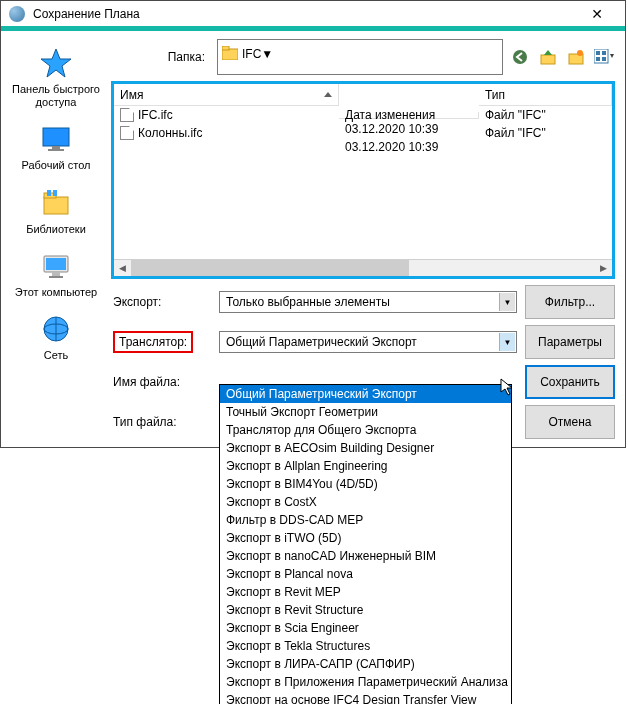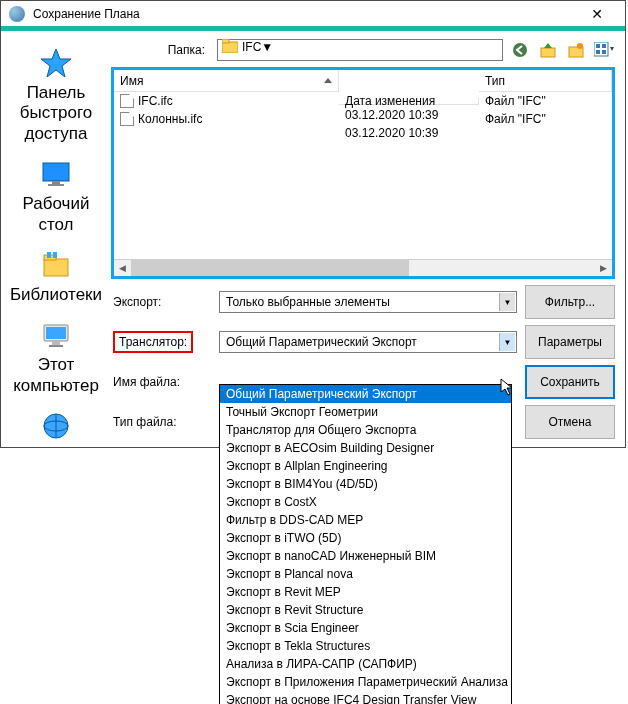--- a/index.html
+++ b/index.html
@@ -9,21 +9,21 @@
 .titlebar { height: 30px; display: flex; align-items: center; padding: 0 8px; border-bottom: 5px solid #14b8a6; }
 .titlebar .app-icon { width: 16px; height: 16px; border-radius: 50%; background: radial-gradient(circle at 30% 30%, #9cc8e8, #3a7aa8); margin-right: 8px; }
 .titlebar .title { flex: 1; font-size: 12px; }
 .titlebar .close { width: 40px; height: 30px; display: flex; align-items: center; justify-content: center; font-size: 14px; cursor: pointer; }
 
 .dialog-body { display: flex; height: calc(100% - 30px); }
 
 .sidebar { width: 110px; display: flex; flex-direction: column; padding-top: 12px; overflow: hidden; }
 .side-item { display: flex; flex-direction: column; align-items: center; padding: 4px 4px 10px 4px; cursor: pointer; text-align: center; }
 .side-item .ico { width: 32px; height: 32px; margin-bottom: 4px; }
-.side-item .lbl { font-size: 17px; line-height: 1.2; white-space: pre-line; }
+.side-item .lbl { font-size: 11px; line-height: 1.2; white-space: pre-line; }
 
 .main { flex: 1; display: flex; flex-direction: column; padding: 8px 10px 8px 0; }
 
 .folderbar { display: flex; align-items: center; gap: 6px; margin-bottom: 6px; }
 .folderbar .lbl { width: 100px; text-align: right; padding-right: 6px; }
 .folderbar .toolbtn { width: 22px; height: 22px; display: flex; align-items: center; justify-content: center; cursor: pointer; }
 
 .filelist { border: 3px solid #0ea5e9; height: 238px; background: #fff; display: flex; flex-direction: column; margin-left: 0; }
 .filelist .head { display: flex; height: 22px; background: #fff; }
 .filelist .head .col { border-right: 1px solid #e0e0e0; border-bottom: 1px solid #e0e0e0; padding: 3px 6px; display: flex; align-items: center; font-size: 12px; }
@@ -111,28 +111,28 @@
         <div class="lbl">Этот компьютер</div>
       </div>
       <div class="side-item">
         <div class="ico">
           <svg viewBox="0 0 32 32">
               <circle cx="16" cy="16" r="12" fill="#3aa6ff" stroke="#0b5a9c"></circle>
               <ellipse cx="16" cy="16" rx="12" ry="5" fill="none" stroke="#0b5a9c"></ellipse>
               <line x1="16" y1="4" x2="16" y2="28" stroke="#0b5a9c"></line>
             </svg>
         </div>
-        <div class="lbl">Плана</div>
+        <div class="lbl">Сеть</div>
       </div>
     </div>
 
     <div class="main">
       <div class="folderbar">
         <div class="lbl">Папка:</div>
-        <div class="fake-combo" style="flex:1; height:22px; border:1px solid #7a7a7a; display:flex; align-items:center; padding:0 20px 6px 4px; position:relative;">
+        <div class="fake-combo" style="flex:1; height:36px; border:1px solid #7a7a7a; display:flex; align-items:center; padding:0 20px 6px 4px; position:relative;">
           <span style="margin-right:4px;">
             <svg width="16" height="14" viewBox="0 0 16 14">
                 <rect x="0" y="3" width="16" height="11" fill="#ffd35a" stroke="#c89a1a"></rect>
                 <rect x="0" y="0" width="7" height="4" fill="#ffd35a" stroke="#c89a1a"></rect>
               </svg>
           </span>
           <span>IFC</span>
           <span class="combo-arrow">▼</span>
         </div>
         <div class="toolbtn">
@@ -230,21 +230,21 @@
     <div class="opt">Экспорт в BIM4You (4D/5D)</div>
     <div class="opt">Экспорт в CostX</div>
     <div class="opt">Фильтр в DDS-CAD MEP</div>
     <div class="opt">Экспорт в iTWO (5D)</div>
     <div class="opt">Экспорт в nanoCAD Инженерный BIM</div>
     <div class="opt">Экспорт в Plancal nova</div>
     <div class="opt">Экспорт в Revit MEP</div>
     <div class="opt">Экспорт в Revit Structure</div>
     <div class="opt">Экспорт в Scia Engineer</div>
     <div class="opt">Экспорт в Tekla Structures</div>
-    <div class="opt">Анализа в ЛИРА-САПР (САПФИР)</div>
+    <div class="opt">Экспорт в ЛИРА-САПР (САПФИР)</div>
     <div class="opt">Экспорт в Приложения Параметрический Анализа</div>
     <div class="opt">Экспорт на основе IFC4 Design Transfer View</div>
   </div>
 
 <div class="cursor">
   <svg viewBox="0 0 18 18">
       <path d="M1 1 L1 14 L5 11 L8 17 L10 16 L7 10 L12 10 Z" fill="#fff" stroke="#000"></path>
     </svg>
 </div>
 

